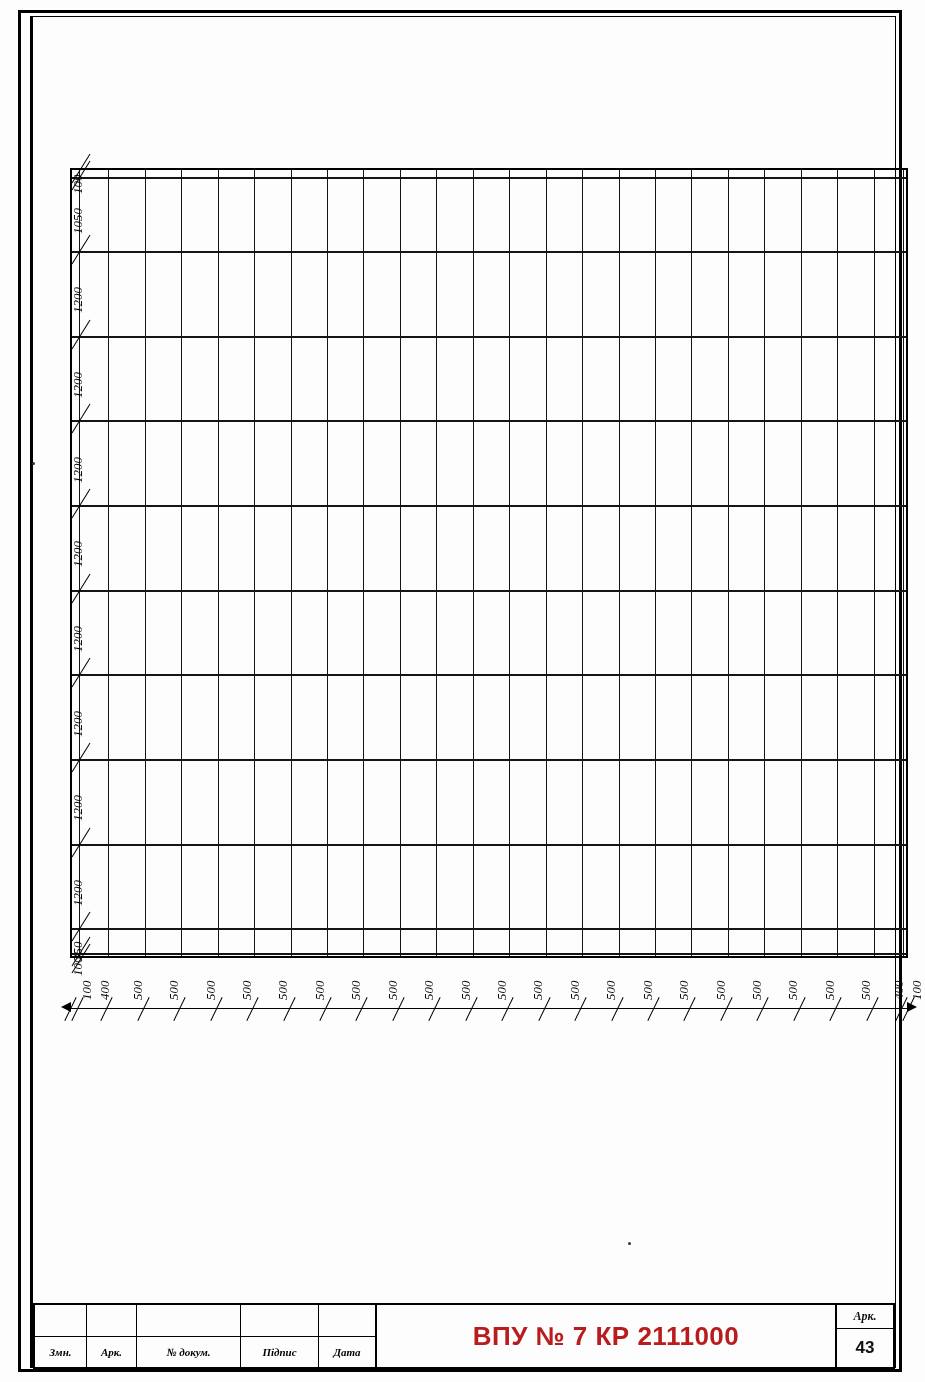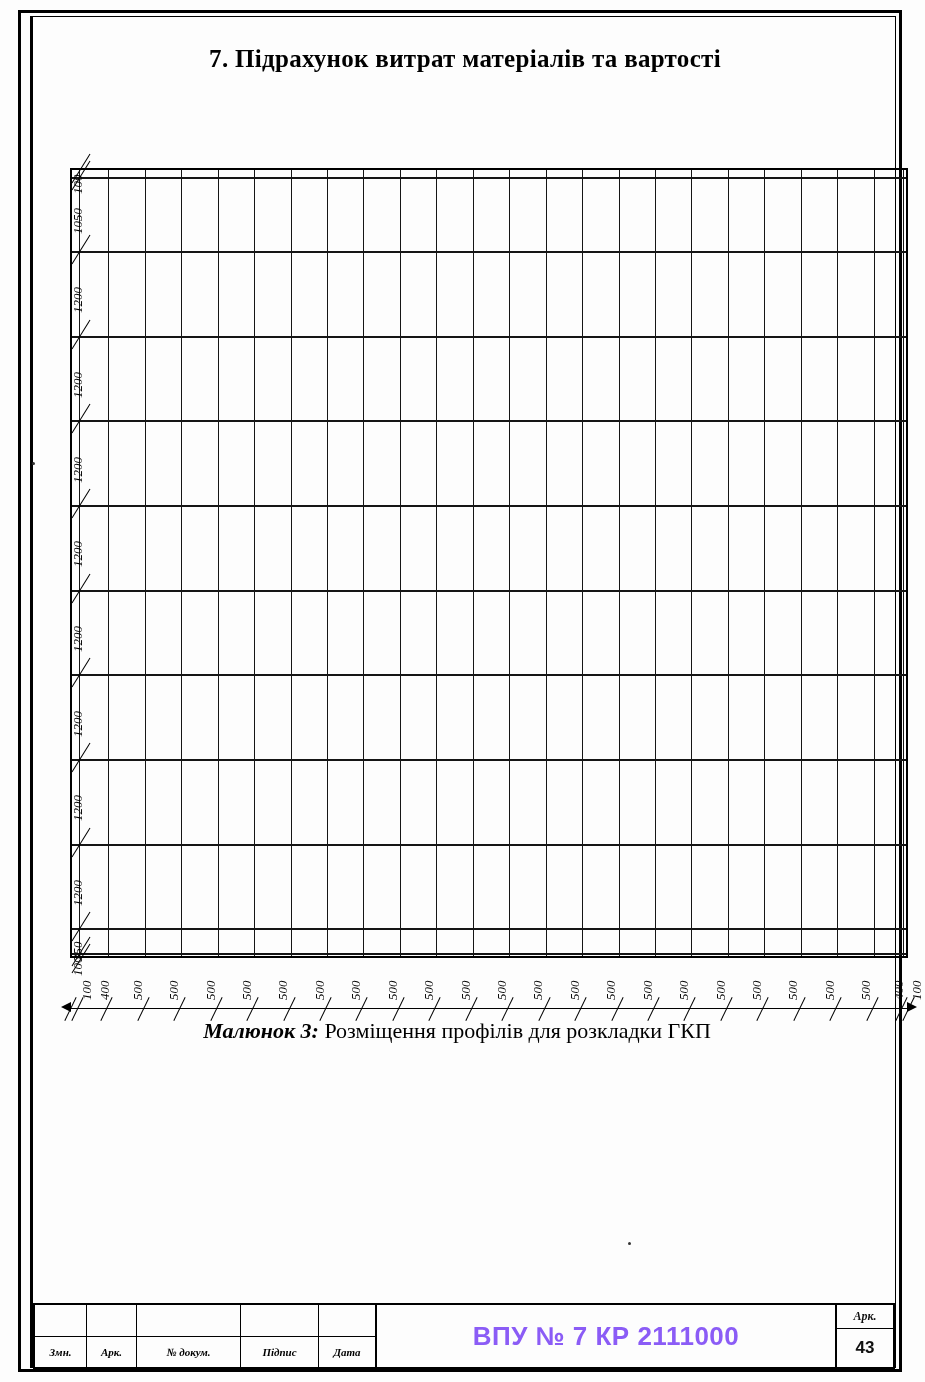--- a/index.html
+++ b/index.html
@@ -234,21 +234,21 @@
     align-items: center;
     justify-content: center;
     border-right: 2px solid #000;
     box-sizing: border-box;
   }
   .doc-code {
     font-family: "Liberation Sans", sans-serif;
     font-weight: bold;
     font-size: 26px;
     letter-spacing: 0.5px;
-    color: #8b5cf6;
+    color: #b91c1c;
   }
   .stamp-right {
     width: 56px;
     display: flex;
     flex-direction: column;
     box-sizing: border-box;
   }
   .stamp-right-top {
     height: 24px;
     border-bottom: 1px solid #000;
@@ -280,21 +280,20 @@
 </style>
 </head>
 <body>
 
 <div id="page">
 
   <div class="frame-outer"></div>
   <div class="frame-inner"></div>
 
   <div class="title-block">
-    <div class="title-line">7. Підрахунок витрат матеріалів та вартості</div>
   </div>
 
   <div class="drawing">
 
     <div class="grid-wrap">
       <div class="grid" id="grid">
           <div class="vline" style="left: 7.28696px;"></div>
           <div class="vline" style="left: 36.4348px;"></div>
           <div class="vline" style="left: 72.8696px;"></div>
           <div class="vline" style="left: 109.304px;"></div>
@@ -411,24 +410,20 @@
         <div class="htick" style="left: 765.13px; top: 36px;"></div>
         <div class="hdim" style="left: 821.139px; top: 40px;">400</div>
         <div class="htick" style="left: 801.565px; top: 36px;"></div>
         <div class="hdim" style="left: 839.357px; top: 40px;">100</div>
         <div class="htick" style="left: 830.713px; top: 36px;"></div>
         <div class="htick" style="left: 838px; top: 36px;"></div>
       </div>
 
   </div>
 
-  <div class="caption">
-    <b>Малюнок 3:</b>
-    <span>Розміщення профілів для розкладки ГКП</span>
-  </div>
 
   <div class="speck" style="left:628px; top:1242px;"></div>
   <div class="speck" style="left:32px; top:462px;"></div>
 
   <div class="stamp">
     <div class="stamp-left">
       <div class="stamp-row top">
         <div class="stamp-cell c1"></div>
         <div class="stamp-cell c2"></div>
         <div class="stamp-cell c3"></div>

